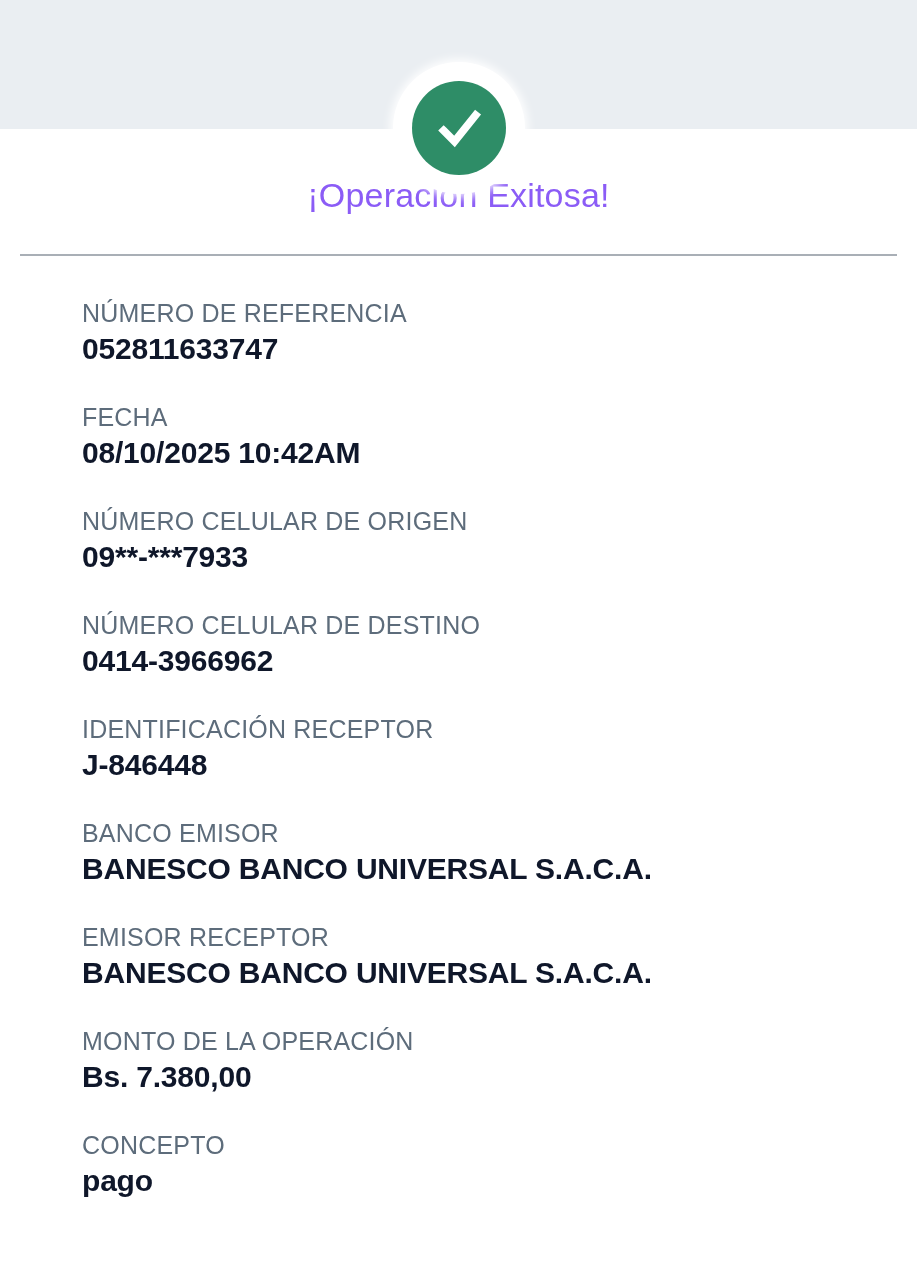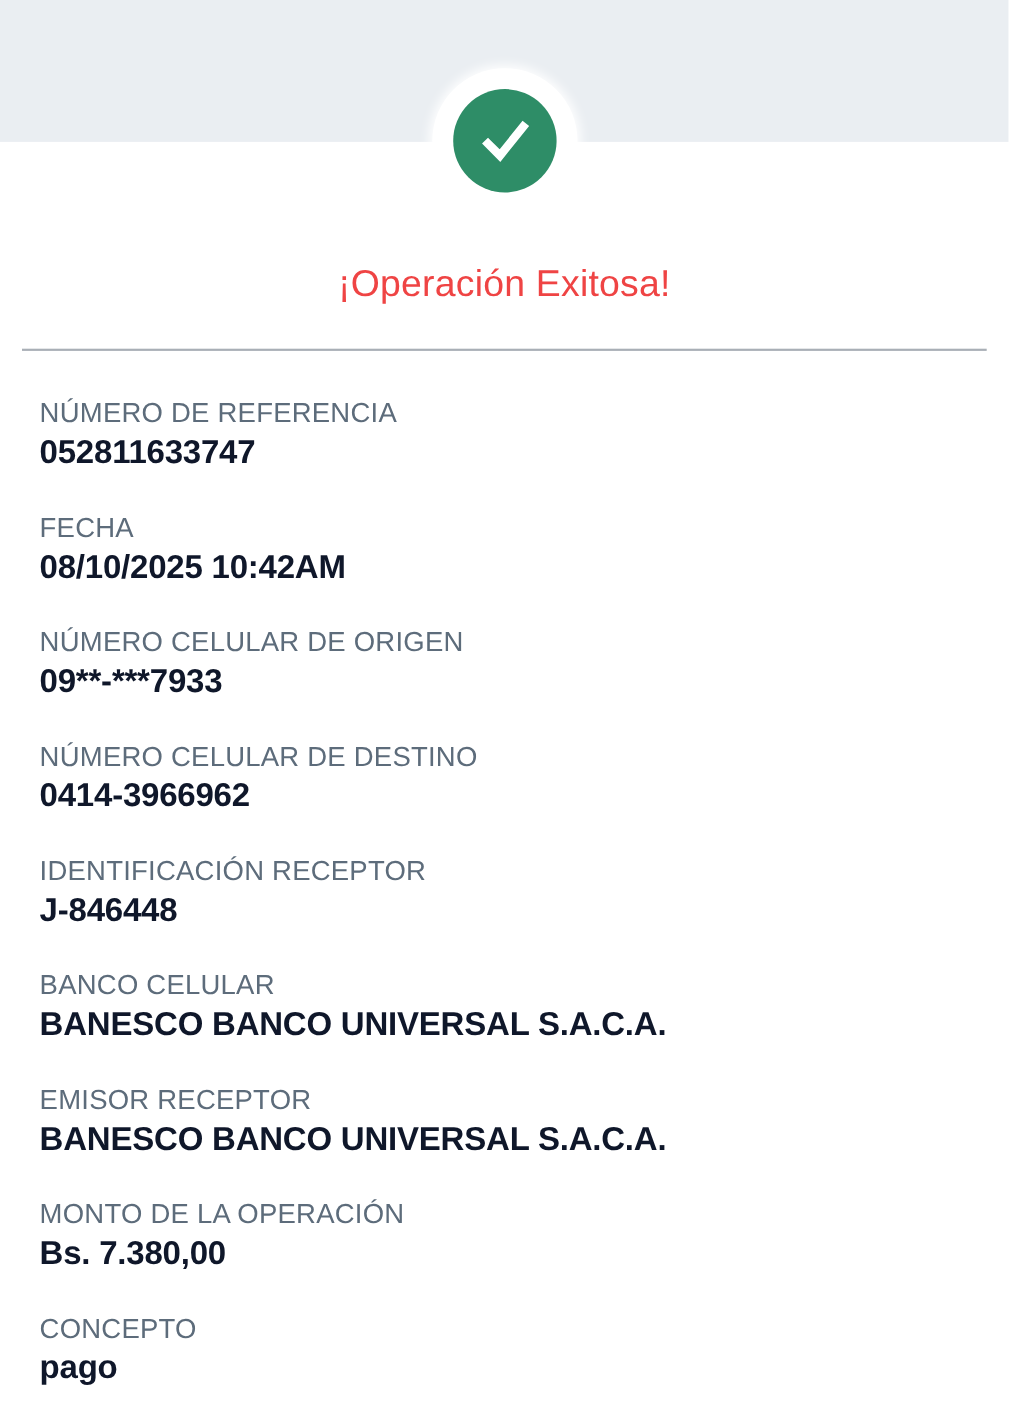--- a/index.html
+++ b/index.html
@@ -17,33 +17,33 @@
     display:flex; align-items:center; justify-content:center;
   }
   .icon-circle {
     width:94px; height:94px; border-radius:50%;
     background:#2e8d67;
     display:flex; align-items:center; justify-content:center;
   }
   .icon-circle svg { width:64px; height:64px; display:block; }
 
   .title {
-    margin-top:107px;
+    margin-top:44px;
     text-align:center;
     font-size:34px; line-height:44px; font-weight:400;
-    color:#ef4444;
+    color:#8b5cf6;
     letter-spacing:0.2px;
   }
 
   .divider {
     margin:37px 20px 0 20px;
     border-top:2px solid #a9afb6;
   }
 
-  .fields { padding:41px 36px 0 36px; }
+  .fields { padding:41px 36px 0 36px;margin-left:46px; }
 
   .field { margin-bottom:33px; }
   .field-label {
     font-size:25px; line-height:32px; font-weight:400;
     color:#5d6c7b; letter-spacing:0.2px;
   }
   .field-value {
     font-size:30px; line-height:39px; font-weight:700;
     color:#0f172a; letter-spacing:-0.2px;
   }
@@ -86,21 +86,21 @@
     <div class="field-label">NÚMERO CELULAR DE DESTINO</div>
     <div class="field-value">0414-3966962</div>
   </div>
 
   <div class="field">
     <div class="field-label">IDENTIFICACIÓN RECEPTOR</div>
     <div class="field-value">J-846448</div>
   </div>
 
   <div class="field">
-    <div class="field-label">BANCO CELULAR</div>
+    <div class="field-label">BANCO EMISOR</div>
     <div class="field-value">BANESCO BANCO UNIVERSAL S.A.C.A.</div>
   </div>
 
   <div class="field">
     <div class="field-label">EMISOR RECEPTOR</div>
     <div class="field-value">BANESCO BANCO UNIVERSAL S.A.C.A.</div>
   </div>
 
   <div class="field">
     <div class="field-label">MONTO DE LA OPERACIÓN</div>

